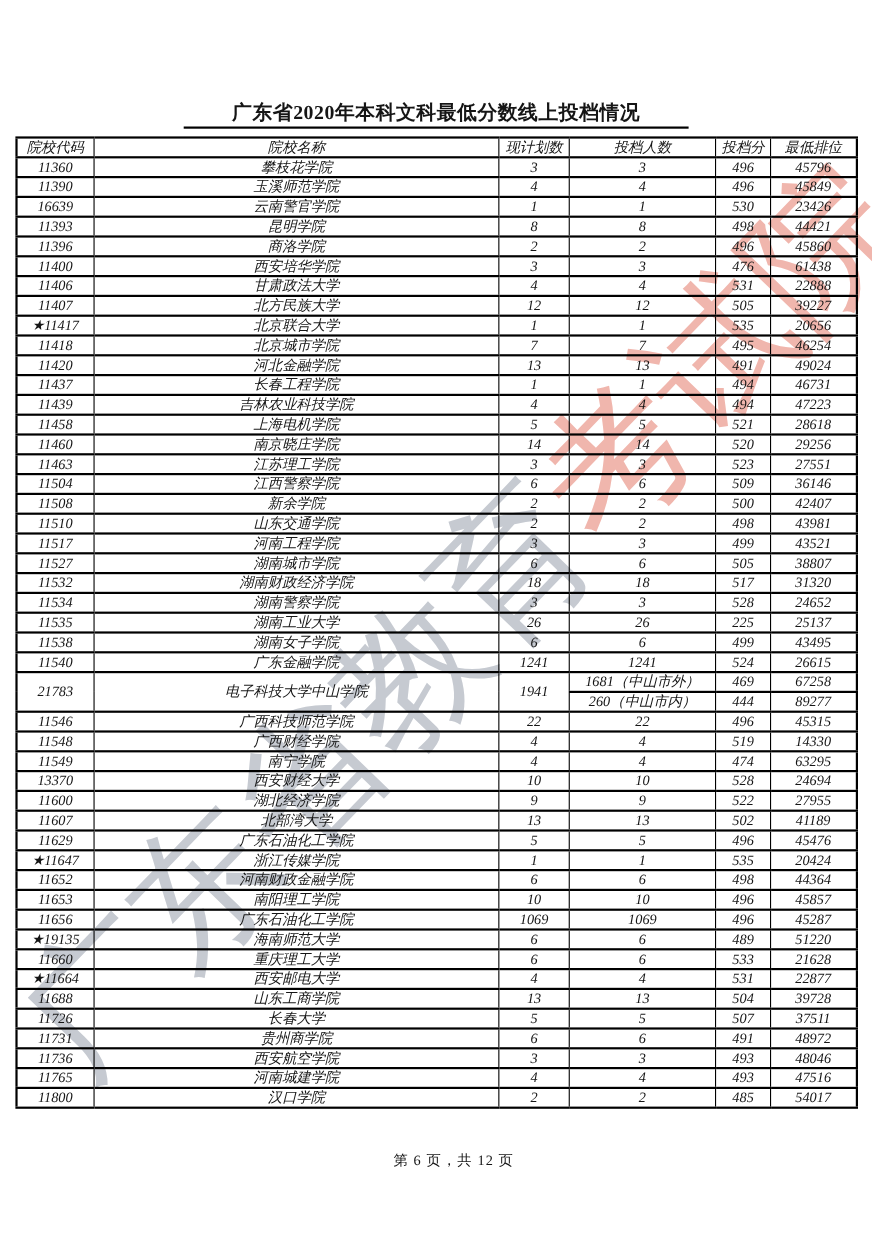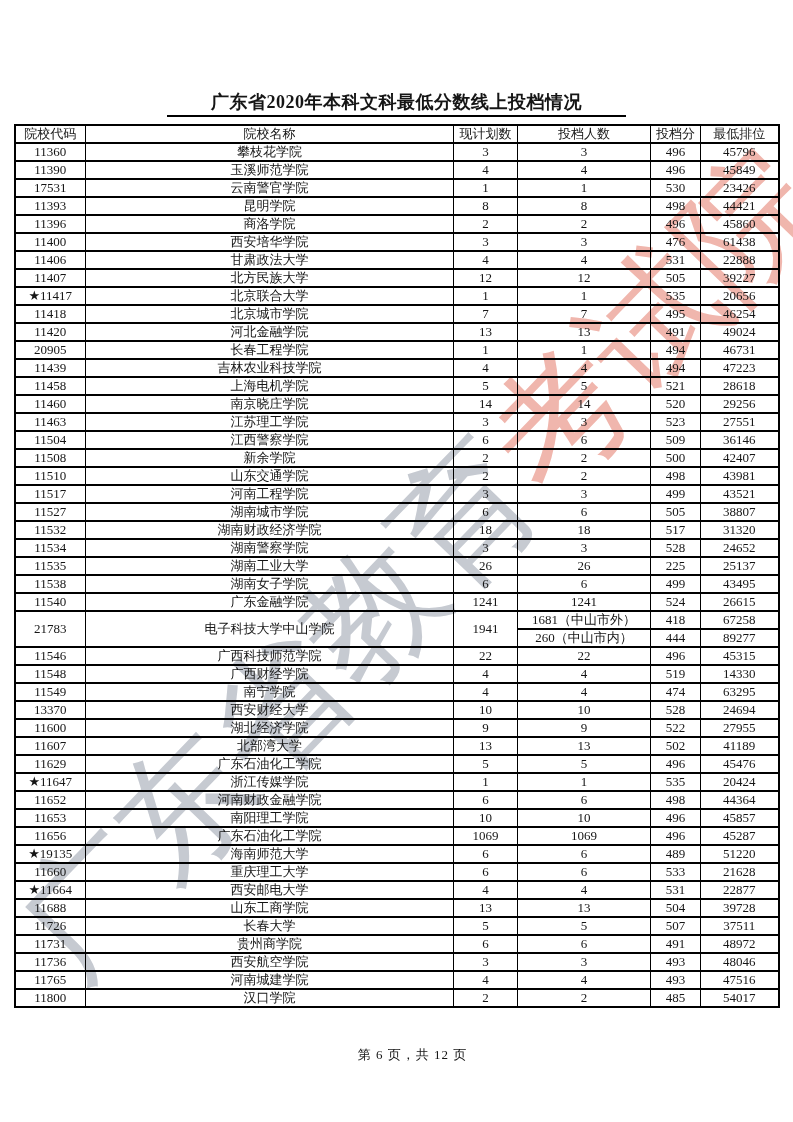--- a/index.html
+++ b/index.html
@@ -6,21 +6,21 @@
   .page{position:relative;width:793px;height:1122px;background:#fff;overflow:hidden;
         font-family:"Liberation Serif","DejaVu Serif",serif;color:#151515;}
   .watermark{position:absolute;left:420px;top:565px;
         transform:translate(-50%,-50%) rotate(-46deg);
         font-size:135px;white-space:nowrap;z-index:0;pointer-events:none;font-weight:normal;}
   .content{position:relative;z-index:1;}
   .title-wrap{padding-top:90px;text-align:center;}
   .title{display:inline-block;font-size:18px;font-weight:bold;
          border-bottom:2px solid #000;padding:0 44px 1px 44px;letter-spacing:.5px;}
   table.score{border-collapse:collapse;table-layout:fixed;width:765px;margin:7px auto 0 auto;
-              border:2px solid #000;}
+              border:2px solid #000;font-style:italic;}
   th,td{border:1px solid #000;border-top-width:2px;border-bottom-width:2px;
         font-weight:normal;font-size:13px;text-align:center;height:16px;padding:0 1px;
         line-height:1.15;overflow:hidden;white-space:nowrap;background:transparent;}
   .footer{margin-top:38px;text-align:center;font-size:13px;letter-spacing:1px;margin-left:32px;}
 </style>
 </head>
 <body>
 
 <div class="page">
 
@@ -62,21 +62,21 @@
           </tr>
           <tr>
             <td>11390</td>
             <td>玉溪师范学院</td>
             <td>4</td>
             <td>4</td>
             <td>496</td>
             <td>45849</td>
           </tr>
           <tr>
-            <td>17531</td>
+            <td>16639</td>
             <td>云南警官学院</td>
             <td>1</td>
             <td>1</td>
             <td>530</td>
             <td>23426</td>
           </tr>
           <tr>
             <td>11393</td>
             <td>昆明学院</td>
             <td>8</td>
@@ -134,21 +134,21 @@
           </tr>
           <tr>
             <td>11420</td>
             <td>河北金融学院</td>
             <td>13</td>
             <td>13</td>
             <td>491</td>
             <td>49024</td>
           </tr>
           <tr>
-            <td>20905</td>
+            <td>11437</td>
             <td>长春工程学院</td>
             <td>1</td>
             <td>1</td>
             <td>494</td>
             <td>46731</td>
           </tr>
           <tr>
             <td>11439</td>
             <td>吉林农业科技学院</td>
             <td>4</td>
@@ -258,21 +258,21 @@
             <td>1241</td>
             <td>1241</td>
             <td>524</td>
             <td>26615</td>
           </tr>
           <tr>
             <td rowspan="2">21783</td>
             <td rowspan="2">电子科技大学中山学院</td>
             <td rowspan="2">1941</td>
             <td>1681（中山市外）</td>
-            <td>418</td>
+            <td>469</td>
             <td>67258</td>
           </tr>
           <tr>
             <td>260（中山市内）</td>
             <td>444</td>
             <td>89277</td>
           </tr>
           <tr>
             <td>11546</td>
             <td>广西科技师范学院</td>

